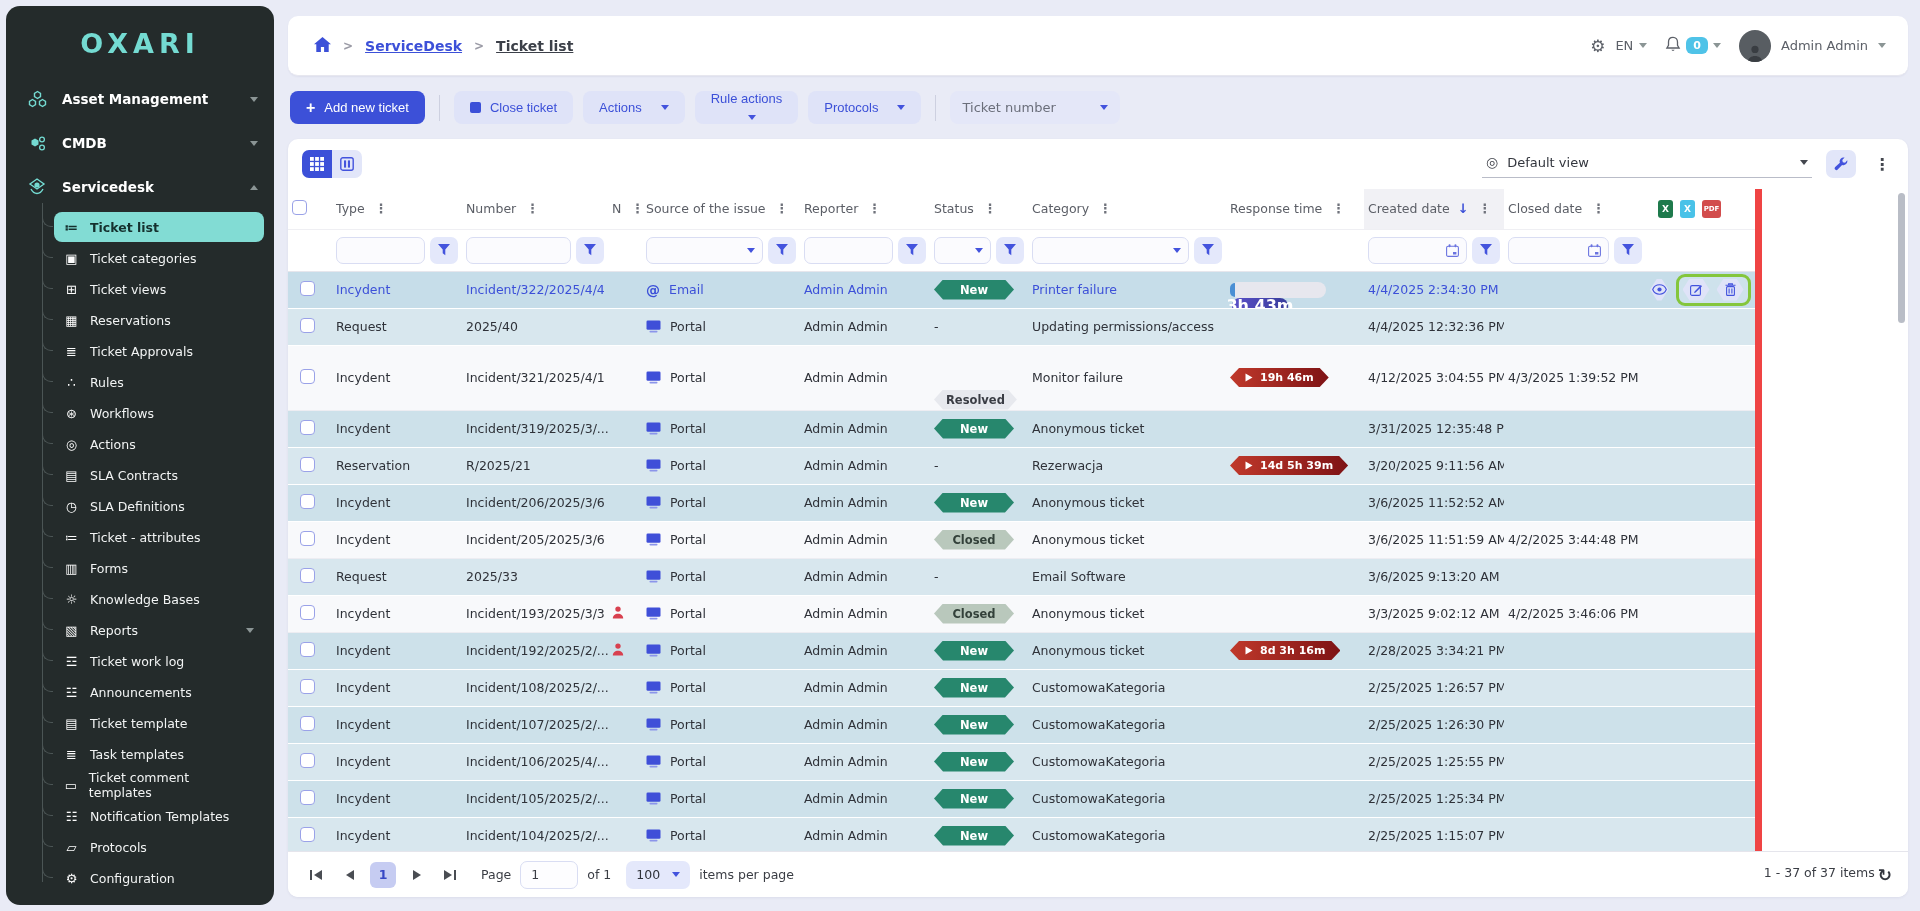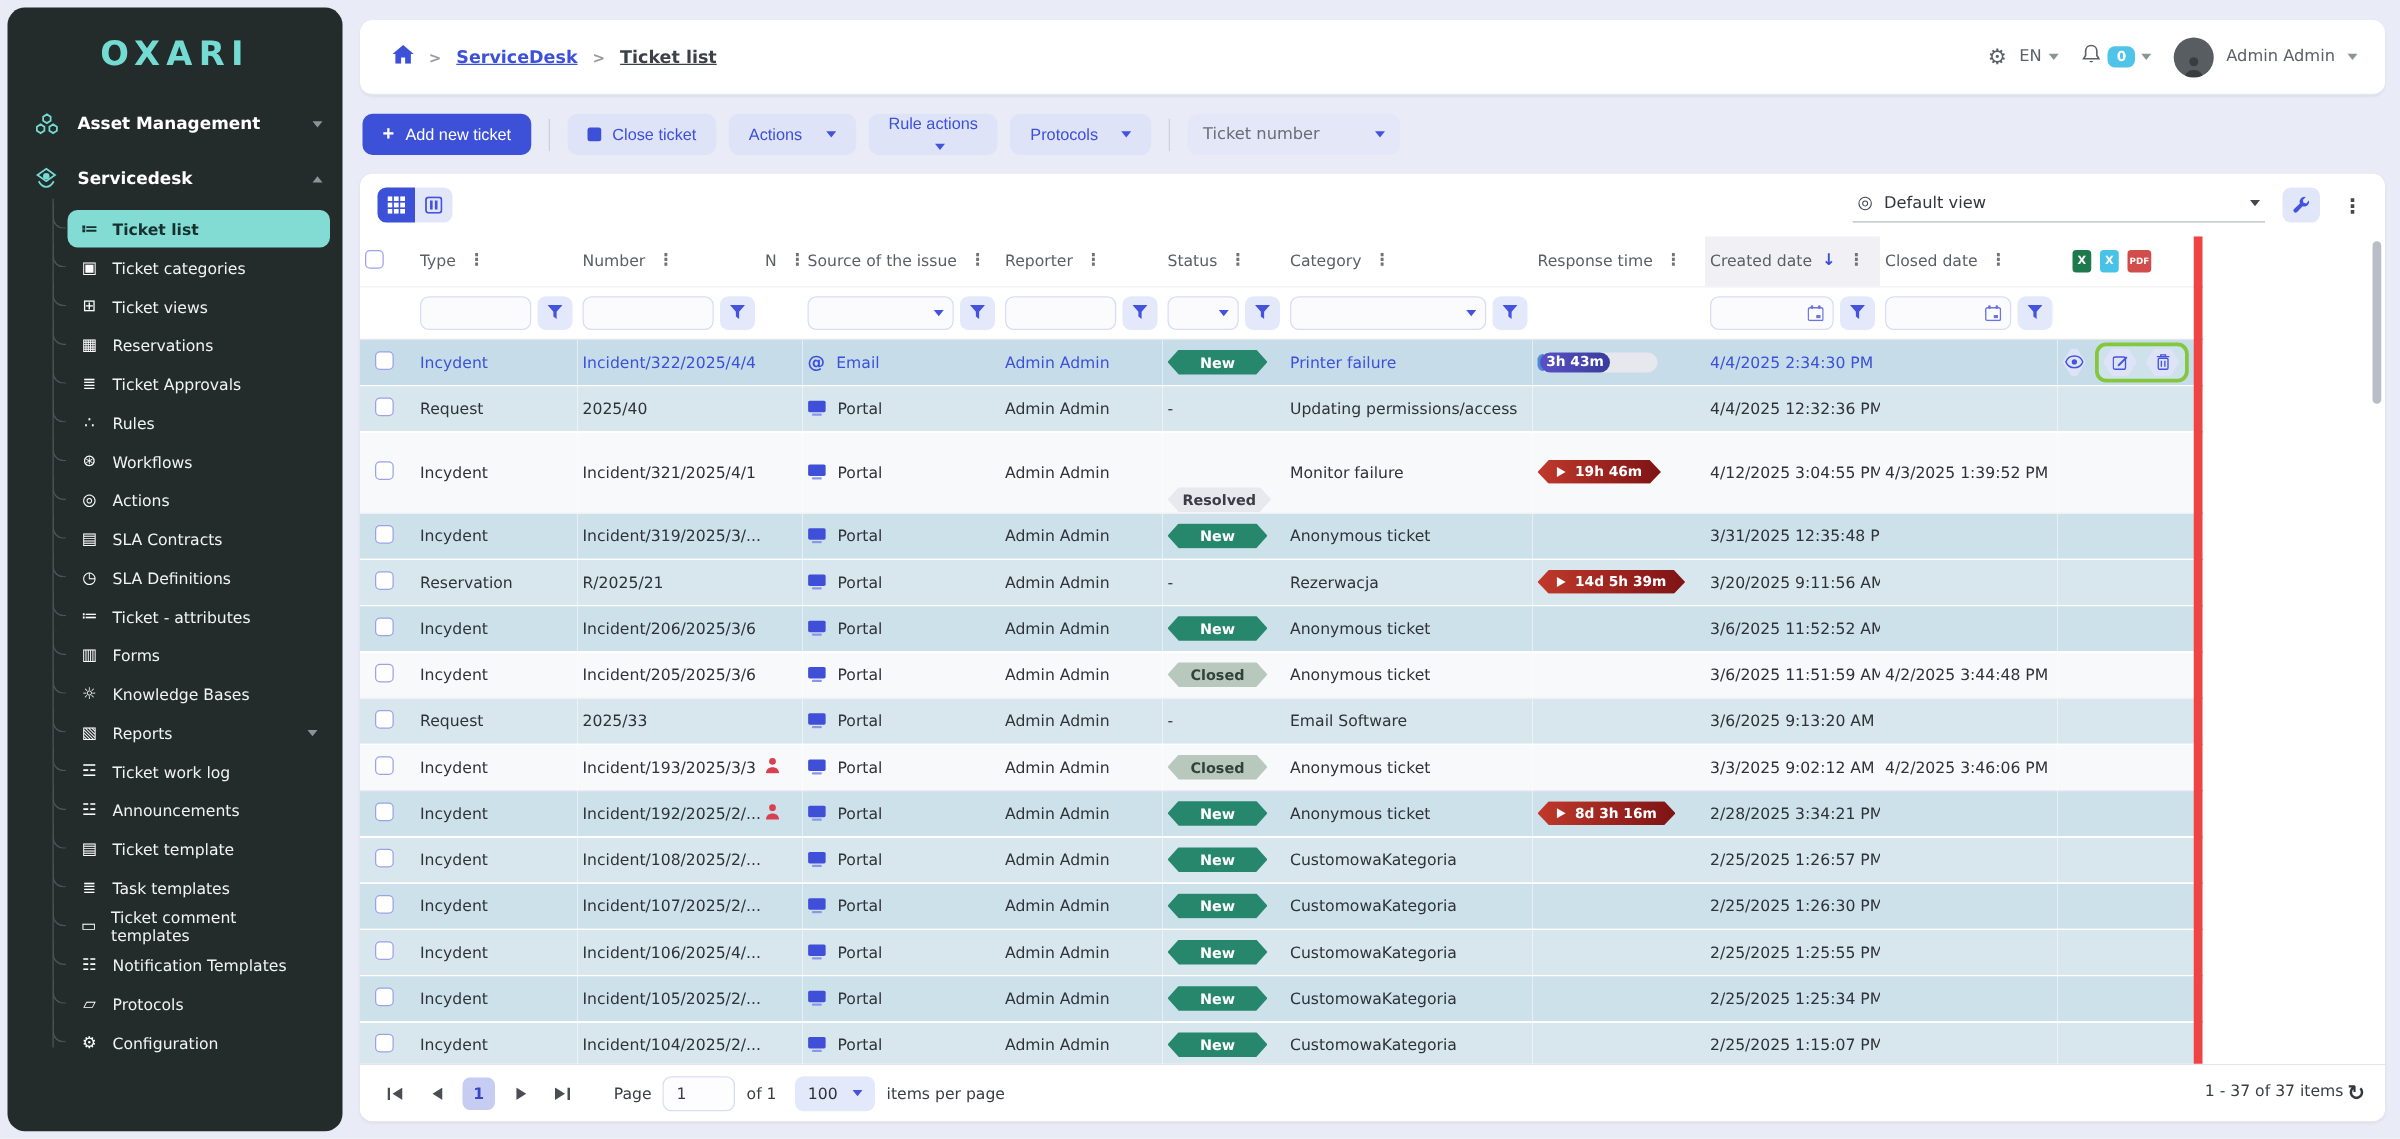--- a/index.html
+++ b/index.html
@@ -97,21 +97,21 @@
   td.col-select, th.col-select { padding-left:12px; }
   .src-cell { display:flex; align-items:center; gap:9px; }
   .email-ico { color:#3c50d8; font-weight:bold; font-size:14px; }
   .badge { display:inline-flex; align-items:center; justify-content:center; height:20px; min-width:80px; padding:0 12px; font-size:11.5px; font-weight:bold;
            clip-path:polygon(9px 0,calc(100% - 9px) 0,100% 50%,calc(100% - 9px) 100%,9px 100%,0 50%); }
   .badge.new { background:#27876d; color:#fff; }
   .badge.resolved { background:#e7e9ee; color:#3a3d44;margin-top:44px; }
   .badge.closed { background:#b9c8bc; color:#33413a; }
   .rt-track { position:relative; display:inline-block; width:96px; height:16px; background:#e7e7ee; border-radius:8px; vertical-align:middle; }
   .rt-cap { position:absolute; left:0; top:1px; width:5px; height:14px; background:#4a8fd4; border-radius:7px 0 0 7px; }
-  .rt-fill { position:absolute; left:2px; top:0; height:16px; width:56px; background:linear-gradient(90deg,#5a50c8,#383d9b); border-radius:8px; color:#fff; font-size:11px; font-weight:bold; display:flex; align-items:center; justify-content:center; }
+  .rt-fill { position:absolute; left:2px; top:16px; height:16px; width:56px; background:linear-gradient(90deg,#5a50c8,#383d9b); border-radius:8px; color:#fff; font-size:16px; font-weight:bold; display:flex; align-items:center; justify-content:center; }
   .rt-red { display:inline-flex; align-items:center; gap:7px; height:19px; padding:0 15px; background:linear-gradient(90deg,#c0392b,#7e1315); color:#fff; font-size:11px; font-weight:bold;
             clip-path:polygon(9px 0,calc(100% - 9px) 0,100% 50%,calc(100% - 9px) 100%,9px 100%,0 50%); }
   .act { width:27px; height:22px; background:#dfe3f8; display:inline-flex; align-items:center; justify-content:center; cursor:pointer;
          clip-path:polygon(7px 0,calc(100% - 7px) 0,100% 50%,calc(100% - 7px) 100%,7px 100%,0 50%); }
   .actions-cell { display:flex; align-items:center; gap:7px; }
   .act-group { border:3px solid #84c63c; border-radius:9px; padding:2px 4px; display:inline-flex; gap:7px; background:rgba(255,255,255,.15); }
   .vscroll { position:absolute; right:3px; top:4px; width:7px; height:130px; border-radius:4px; background:#b9bdc6; }
 
   
   .pager { height:46px; border-top:1px solid #e5e5ec; display:flex; align-items:center; justify-content:space-between; padding:0 16px; background:#fff; }
@@ -131,20 +131,31 @@
   <aside class="sidebar">
     <div class="logo">OXARI</div>
     <nav class="side-nav">
       <div class="side-section">
         <span class="s-ico">
           <svg width="19" height="19" viewBox="0 0 19 19">
               <path d="M9.5 1.5l3 1.8v3.4l-3 1.8-3-1.8V3.3z M4.5 9.5l3 1.8v3.4l-3 1.8-3-1.8v-3.4z M14.5 9.5l3 1.8v3.4l-3 1.8-3-1.8v-3.4z" fill="none" stroke="#74dbd2" stroke-width="1.4"></path>
             </svg>
         </span>
         <span class="s-label">Asset Management</span>
+        <span class="caret gray"></span>
+      </div>
+      <div class="side-section">
+        <span class="s-ico">
+          <svg width="19" height="19" viewBox="0 0 19 19">
+              <path d="M7 4.5l3.5 2v4l-3.5 2-3.5-2v-4z" fill="#74dbd2"></path>
+              <circle cx="14" cy="5.5" r="2.4" fill="none" stroke="#74dbd2" stroke-width="1.3"></circle>
+              <circle cx="14" cy="13.5" r="2.4" fill="none" stroke="#74dbd2" stroke-width="1.3"></circle>
+            </svg>
+        </span>
+        <span class="s-label">CMDB</span>
         <span class="caret gray"></span>
       </div>
       <div class="side-section">
         <span class="s-ico">
           <svg width="20" height="20" viewBox="0 0 20 20">
               <path d="M10 2l7 5-7 5-7-5z" fill="none" stroke="#74dbd2" stroke-width="1.4"></path>
               <circle cx="10" cy="8" r="2.6" fill="#74dbd2"></circle>
               <path d="M4 12c1.5 3 4 4.5 6 4.5s4.5-1.5 6-4.5" fill="none" stroke="#74dbd2" stroke-width="1.4"></path>
             </svg>
         </span>
@@ -1013,21 +1024,21 @@
               <svg width="9" height="10" viewBox="0 0 9 10">
                 <path d="M0 0l8 5-8 5z" fill="#4a4d53"></path>
               </svg>
             </span>
           <span class="pg-btn">
               <svg width="12" height="10" viewBox="0 0 12 10">
                 <path d="M0 0l8 5-8 5z" fill="#4a4d53"></path>
                 <rect x="10" y="0" width="2" height="10" fill="#4a4d53"></rect>
               </svg>
             </span>
-          <span style="margin-left:20px;">Page</span>
+          <span style="margin-left:10px;">Page</span>
           <span class="page-input">1</span>
           <span>of 1</span>
           <span class="pp-select" style="margin-left:6px;">
             <span>100</span>
             <span class="caret"></span>
           </span>
           <span>items per page</span>
         </div>
         <div class="pager-right">
           <span>1 - 37 of 37 items</span>

